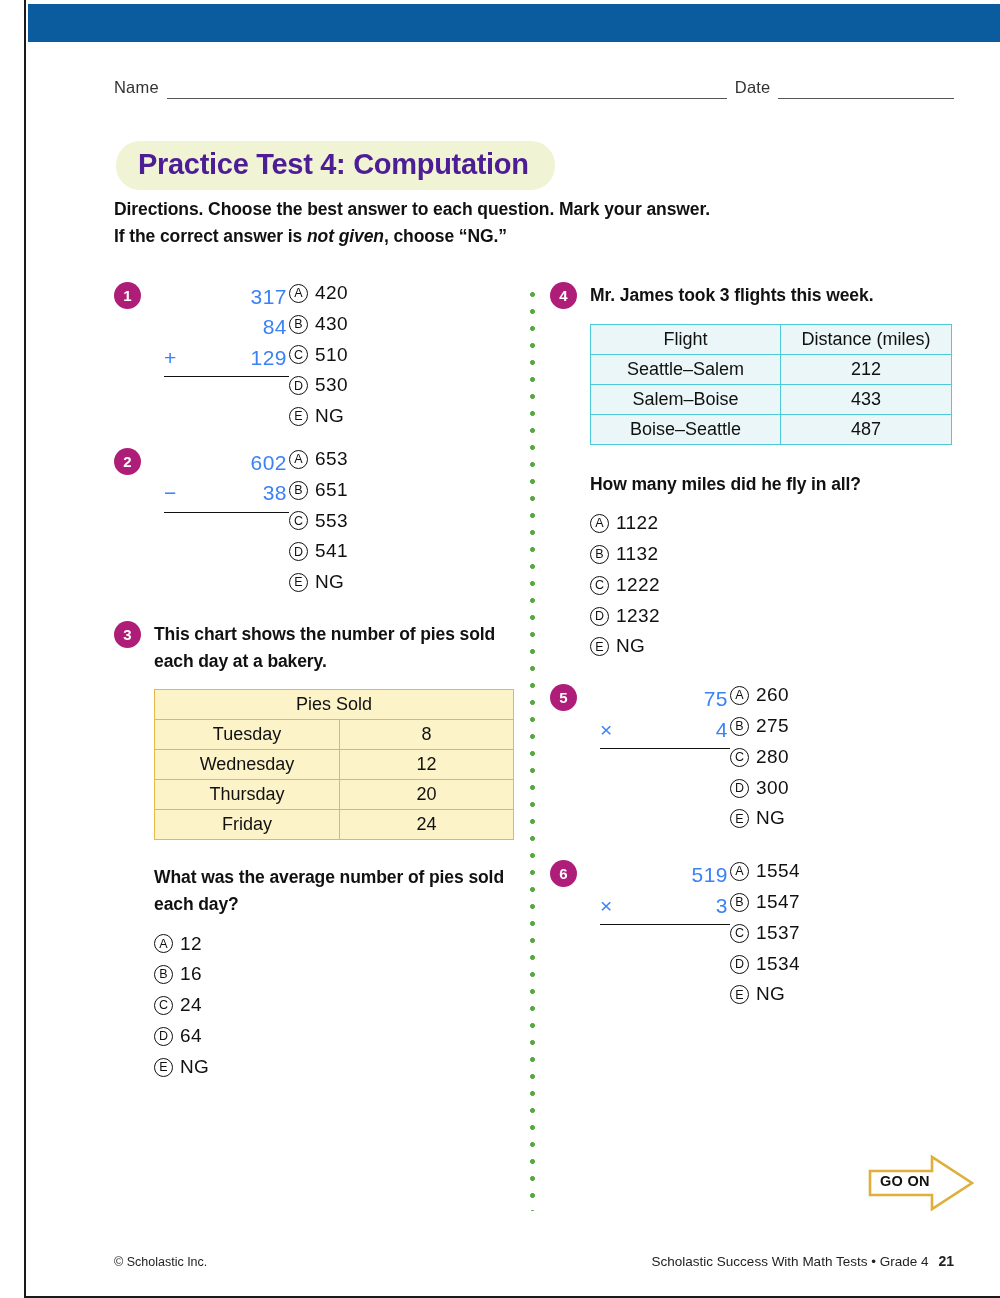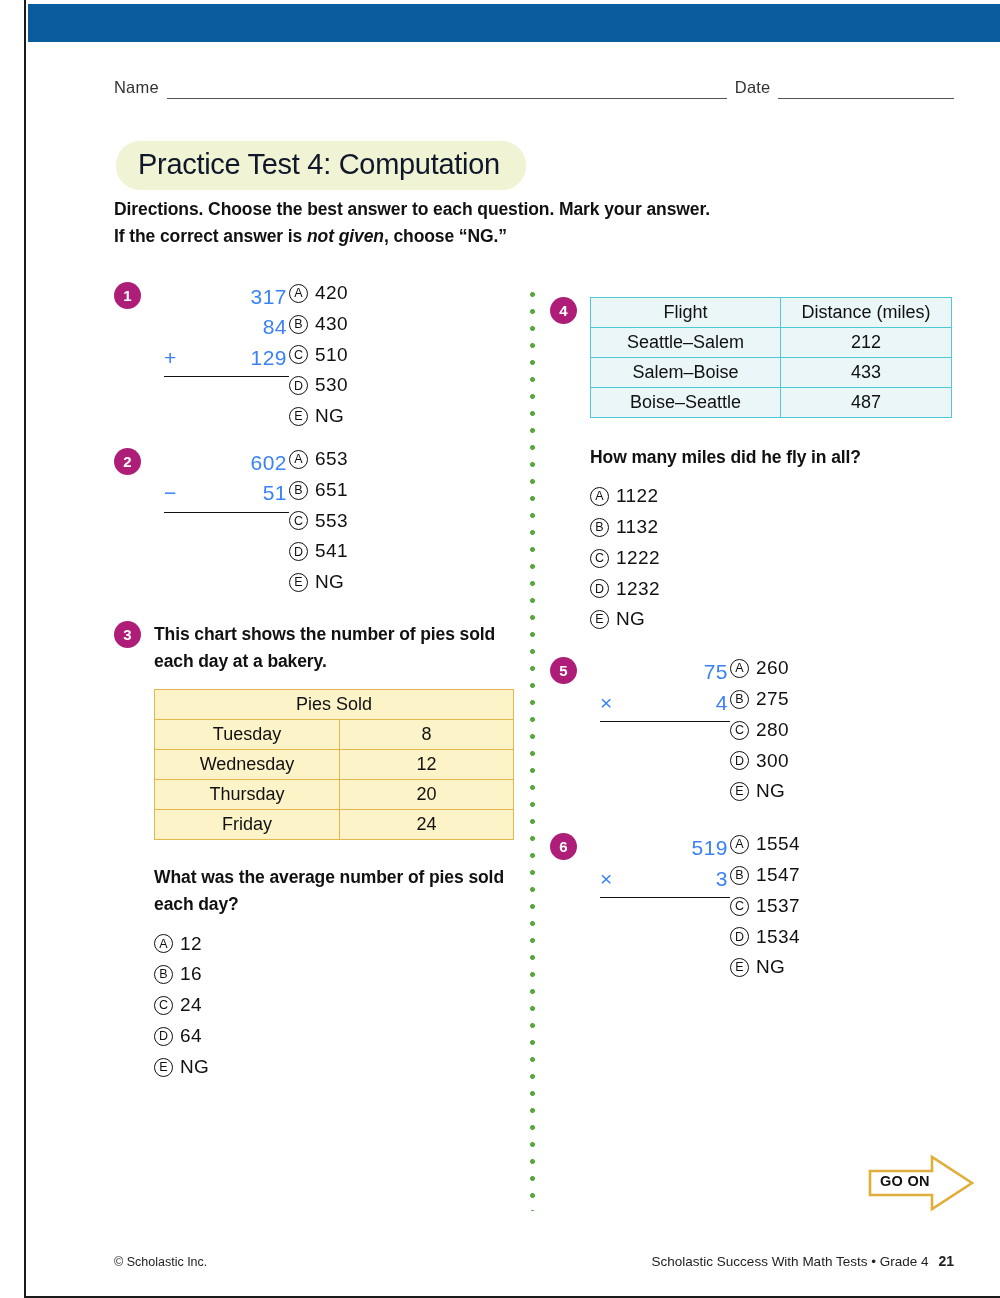--- a/index.html
+++ b/index.html
@@ -45,22 +45,22 @@
   
   .banner {
     position: absolute;
     left: 90px; top: 141px;
     background: #F0F3D4;
     border-radius: 24px;
     padding: 8px 26px 11px 22px;
   }
   .banner-title {
     font-size: 29px;
-    font-weight: normal;
-    color: #0f172a;
+    font-weight: bold;
+    color: #4c1d95;
     letter-spacing: -0.3px;
     line-height: 1.05;
     white-space: nowrap;
   }
 
   
   .directions {
     position: absolute;
     left: 88px; top: 196px;
     width: 720px;
@@ -268,21 +268,21 @@
       </div>
     </div>
 
     <div class="q" style="min-height:173px;">
       <div class="qnum">2</div>
       <div class="two-col">
         <div class="left-part">
           <div class="arith arith-w">
             <div class="line1">602</div>
             <div class="line3">
-              <span class="op">−</span><span>51</span>
+              <span class="op">−</span><span>38</span>
             </div>
           </div>
         </div>
         <div class="choices">
           <div class="choice">
             <span class="bubble">A</span>
             <span class="choice-text">653</span>
           </div>
           <div class="choice">
             <span class="bubble">B</span>
@@ -357,20 +357,21 @@
         </div>
       </div>
     </div>
 
   </div>
 
   <div class="col-right">
 
     <div class="q">
       <div class="qnum">4</div>
+      <div class="qstem">Mr. James took 3 flights this week.</div>
 
       <table class="data flight-table">
         <tbody>
             <tr>
           <th class="label">Flight</th>
           <th>Distance (miles)</th>
         </tr>
         <tr>
           <td class="label">Seattle–Salem</td>
           <td>212</td>

